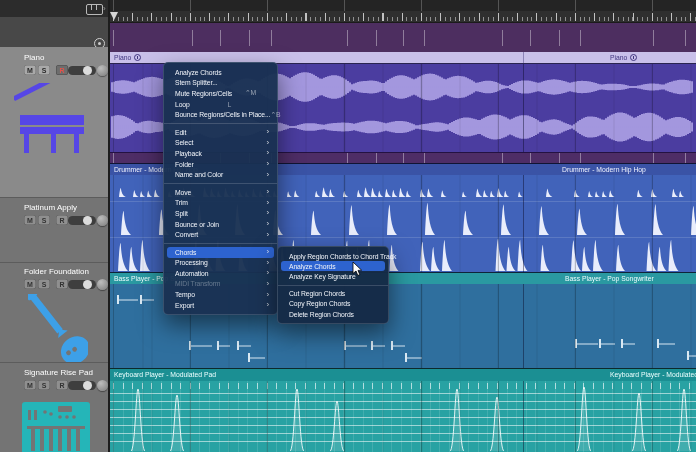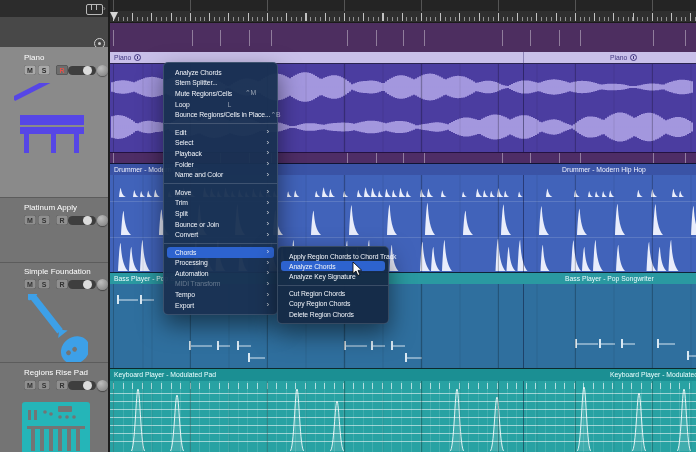--- a/index.html
+++ b/index.html
@@ -143,42 +143,42 @@
         <span class="mbtn dim">M</span>
         <span class="mbtn dim">S</span>
         <span class="mbtn dim rec2">R</span>
       </div>
       <div class="slider" style="left:68px;top:19px;"></div>
       <div class="knob" style="left:97px;top:18px;"></div>
     </div>
     <div class="sb-div" style="top:262px;"></div>
 
     <div class="sb-row" style="top:262px;height:100px;">
-      <div class="sb-name" style="top:5px;">Simple Foundation</div>
+      <div class="sb-name" style="top:5px;">Folder Foundation</div>
       <div class="msr" style="top:17px;">
         <span class="mbtn dim">M</span>
         <span class="mbtn dim">S</span>
         <span class="mbtn dim rec2">R</span>
       </div>
       <div class="slider" style="left:68px;top:18px;"></div>
       <div class="knob" style="left:97px;top:17px;"></div>
       <svg class="inst-icon" style="left:28px;top:32px;" width="60" height="68" viewBox="0 0 60 68">
         <g transform="rotate(-38 30 34)" fill="#3da0e8">
           <rect x="26" y="-8" width="7" height="46"></rect>
           <rect x="24" y="-14" width="11" height="9" rx="2"></rect>
           <path d="M30,62 m-15,0 a15,13 0 1,1 30,0 a15,13 0 1,1 -30,0 M30,36 l6,6 -12,0 z"></path>
           <circle cx="23" cy="60" r="2.4" fill="#747474"></circle>
           <circle cx="30" cy="61" r="2.4" fill="#747474"></circle>
         </g>
       </svg>
     </div>
     <div class="sb-div" style="top:362px;"></div>
 
     <div class="sb-row" style="top:362px;height:90px;">
-      <div class="sb-name" style="top:6px;">Regions Rise Pad</div>
+      <div class="sb-name" style="top:6px;">Signature Rise Pad</div>
       <div class="msr" style="top:18px;">
         <span class="mbtn dim">M</span>
         <span class="mbtn dim">S</span>
         <span class="mbtn dim rec2">R</span>
       </div>
       <div class="slider" style="left:68px;top:19px;"></div>
       <div class="knob" style="left:97px;top:18px;"></div>
       <svg class="inst-icon" style="left:20px;top:40px;" width="72" height="52" viewBox="0 0 72 52">
         <rect x="2" y="0" width="68" height="52" rx="3" fill="#25b5b8"></rect>
         <rect x="8" y="8" width="3" height="10" fill="#747474"></rect>

